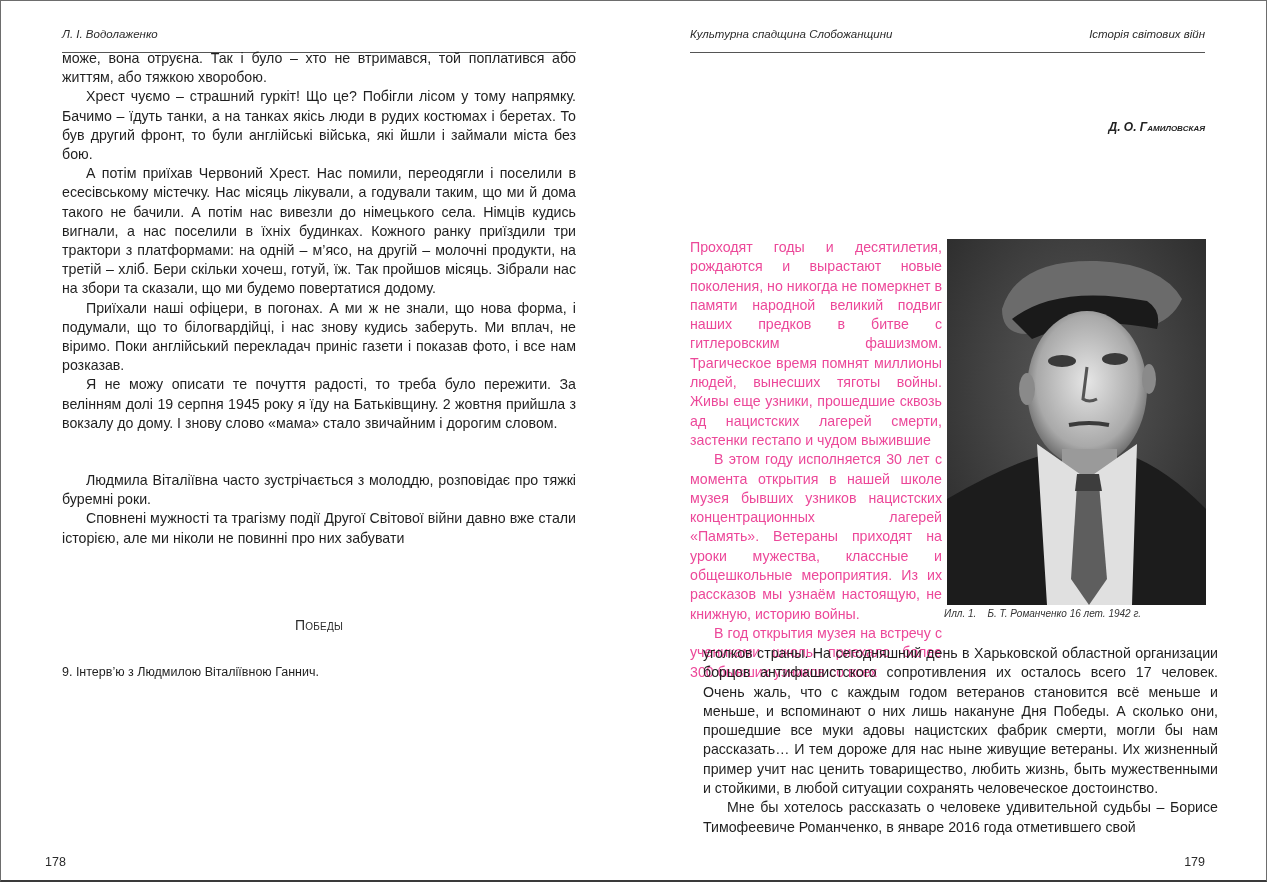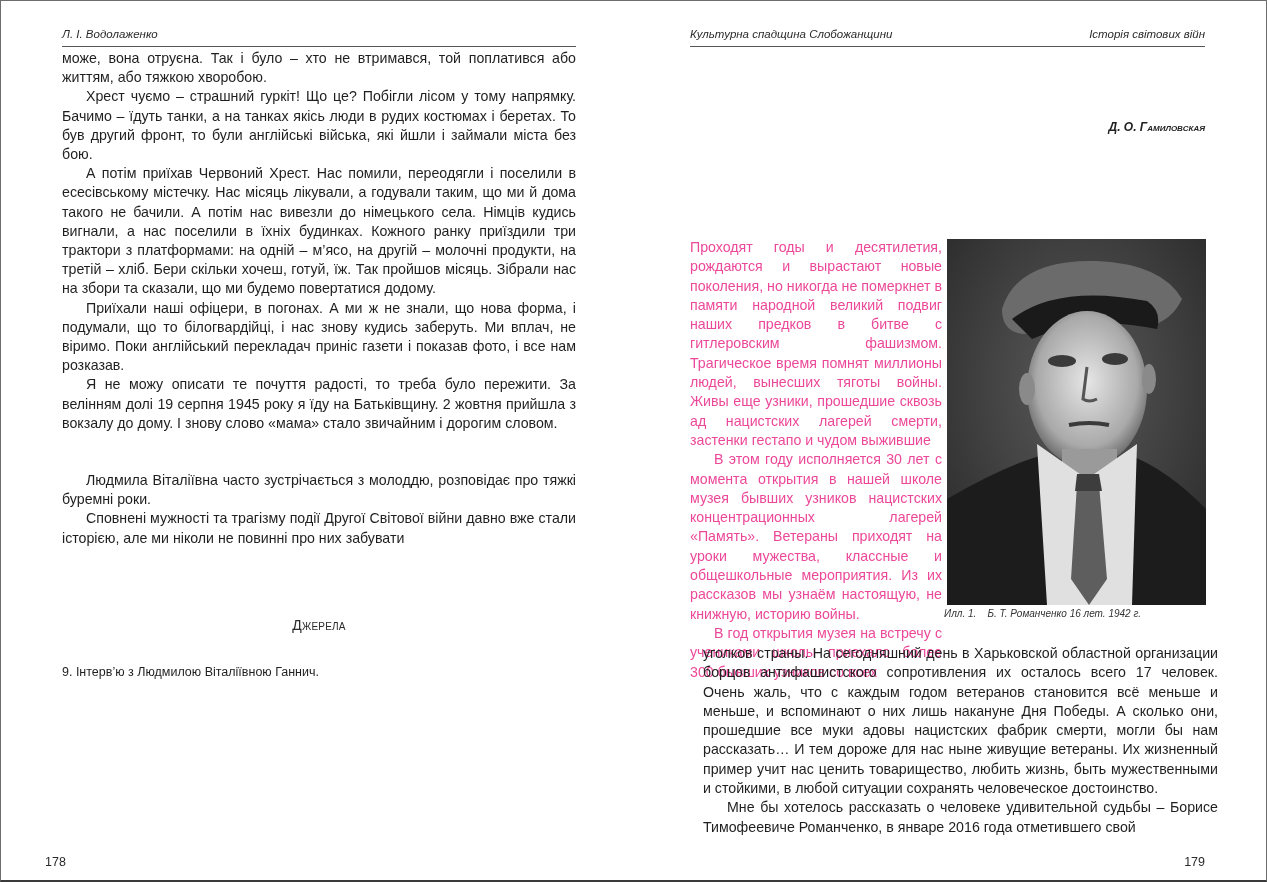--- a/index.html
+++ b/index.html
@@ -5,21 +5,21 @@
   html, body { margin: 0; padding: 0; background: #ffffff; }
   body { width: 1267px; height: 882px; position: relative; overflow: hidden;
          font-family: "Liberation Sans", sans-serif; color: #1e1e1e; }
   .spread { position: absolute; left: 0; top: 0; width: 1265px; height: 879px;
             border: 1px solid #6d6d6d; border-bottom: 2px solid #3a3a3a; background: #fff; }
   .page { position: absolute; top: 0; height: 879px; }
   .page.left { left: 0; width: 633px; }
   .page.right { left: 633px; width: 632px; }
 
   .running-head { position: absolute; top: 27px; font-size: 11.5px; font-style: italic; color: #2b2b2b;
-                  border-bottom: 1.5px solid #555; padding-bottom: 6px; display: flex; justify-content: space-between; }
+                  border-bottom: 1.5px solid #555; padding-bottom: 12px; display: flex; justify-content: space-between; }
   .left .running-head { left: 61px; width: 514px; }
   .right .running-head { left: 56px; width: 515px; }
 
   .body-text { position: absolute; font-size: 14.2px; line-height: 19.2px; text-align: justify; color: #1f1f1f; }
   .body-text p { margin: 0; text-indent: 0; }
   .body-text p.ind { text-indent: 24px; }
 
   .left .body-text { left: 61px; width: 514px; top: 48px; }
   .gap { height: 38px; }
 
@@ -61,21 +61,21 @@
       <p>може, вона отруєна. Так і було – хто не втримався, той поплатився або життям, або тяжкою хворобою.</p>
       <p class="ind">Хрест чуємо – страшний гуркіт! Що це? Побігли лісом у тому напрямку. Бачимо – їдуть танки, а на танках якісь люди в рудих костюмах і беретах. То був другий фронт, то були англійські війська, які йшли і займали міста без бою.</p>
       <p class="ind">А потім приїхав Червоний Хрест. Нас помили, переодягли і поселили в есесівському містечку. Нас місяць лікували, а годували таким, що ми й дома такого не бачили. А потім нас вивезли до німецького села. Німців кудись вигнали, а нас поселили в їхніх будинках. Кожного ранку приїздили три трактори з платформами: на одній – м’ясо, на другій – молочні продукти, на третій – хліб. Бери скільки хочеш, готуй, їж. Так пройшов місяць. Зібрали нас на збори та сказали, що ми будемо повертатися додому.</p>
       <p class="ind">Приїхали наші офіцери, в погонах. А ми ж не знали, що нова форма, і подумали, що то білогвардійці, і нас знову кудись заберуть. Ми вплач, не віримо. Поки англійський перекладач приніс газети і показав фото, і все нам розказав.</p>
       <p class="ind">Я не можу описати те почуття радості, то треба було пережити. За велінням долі 19 серпня 1945 року я їду на Батьківщину. 2 жовтня прийшла з вокзалу до дому. І знову слово «мама» стало звичайним і дорогим словом.</p>
       <div class="gap"></div>
       <p class="ind">Людмила Віталіївна часто зустрічається з молоддю, розповідає про тяжкі буремні роки.</p>
       <p class="ind">Сповнені мужності та трагізму події Другої Світової війни давно вже стали історією, але ми ніколи не повинні про них забувати</p>
     </div>
 
-    <div class="sources-title">Джерела</div>
+    <div class="sources-title">Победы</div>
     <div class="sources-list">
       <div>9. Інтерв’ю з Людмилою Віталіївною Ганнич.</div>
     </div>
     <div class="folio">178</div>
   </div>
 
   <div class="page right">
     <div class="running-head">
       <span>Культурна спадщина Слобожанщини</span>
       <span>Історія світових війн</span>

